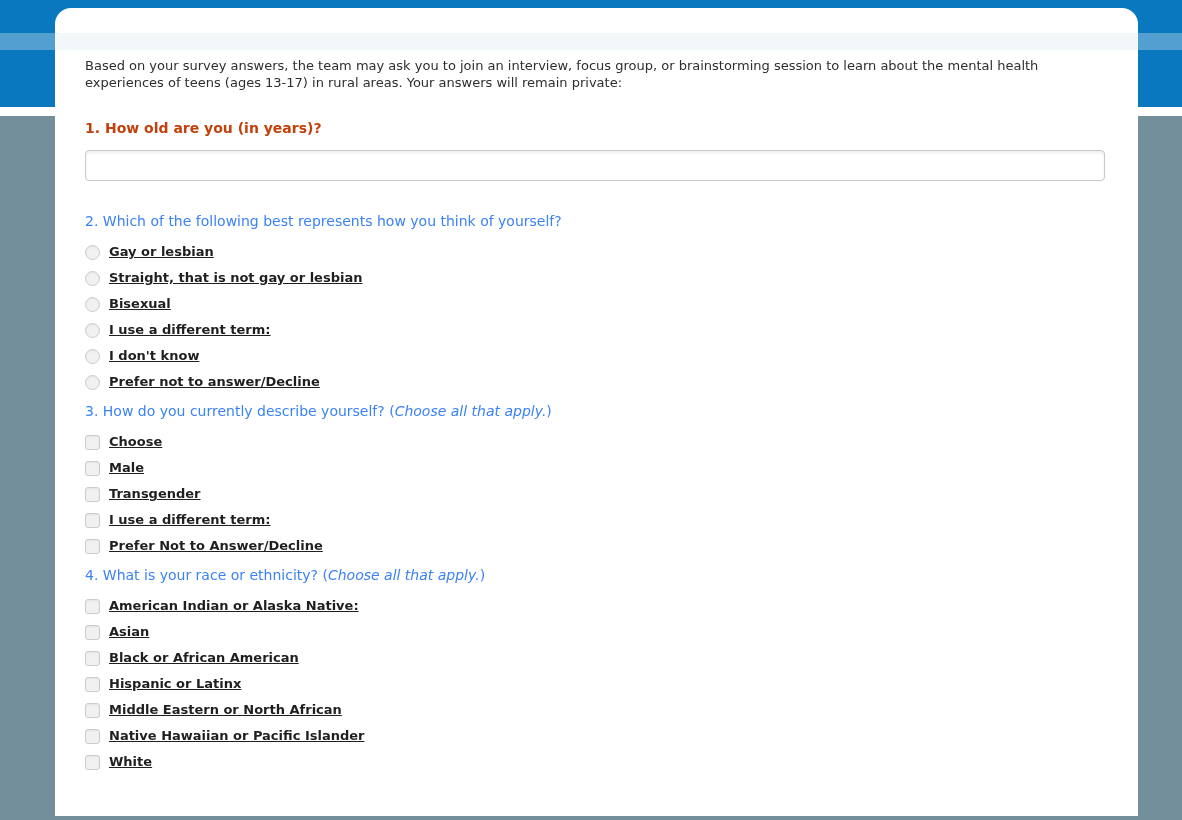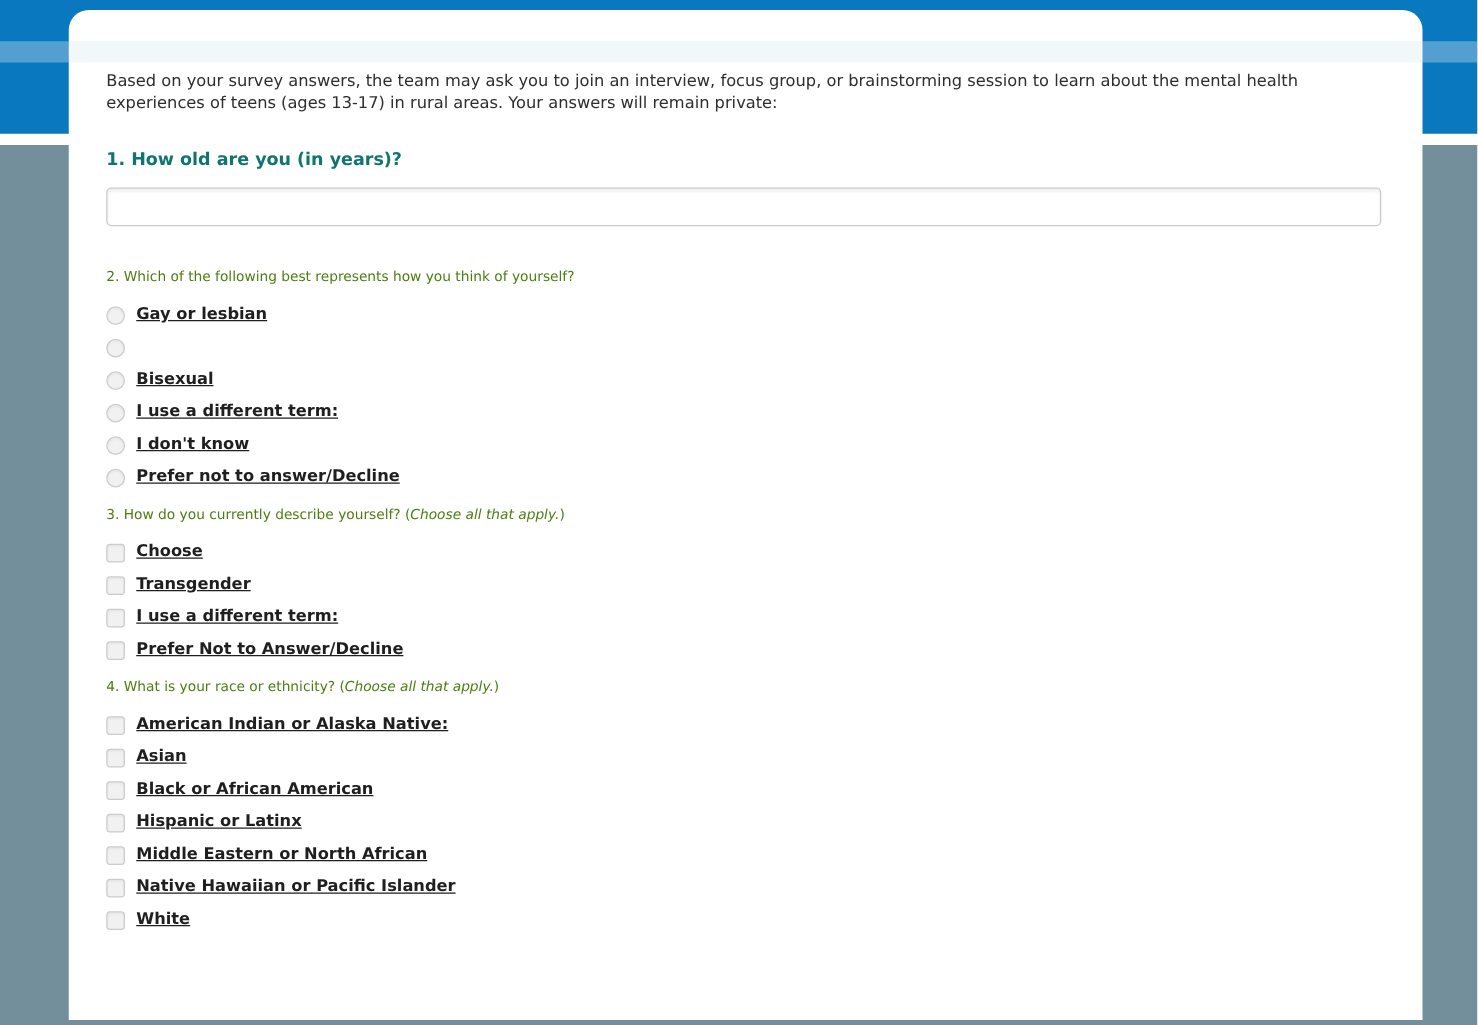--- a/index.html
+++ b/index.html
@@ -12,31 +12,31 @@
   .blue-header { position: absolute; top: 0; left: 0; width: 100%; height: 107px; background: #0a78bf; }
   .gray-bg     { position: absolute; top: 116px; left: 0; width: 100%; height: 704px; background: #728f9b; }
   .stripe      { position: absolute; top: 33px; left: 0; width: 100%; height: 17px;
                  background: rgba(218,232,241,0.35); z-index: 3; pointer-events: none; }
   .card {
     position: absolute; left: 55px; top: 8px; width: 1083px; height: 808px;
     background: #ffffff; border-radius: 16px 16px 0 0; z-index: 2;
   }
   .content { padding: 49px 33px 20px 30px; }
   .intro { margin: 0 0 28px 0; font-size: 13px; line-height: 17px; color: #2e2e2e; }
-  .q1-label { font-size: 14px; font-weight: bold; color: #0f766e; line-height: 18px; margin: 0 0 13px 0; }
+  .q1-label { font-size: 14px; font-weight: bold; color: #c2410c; line-height: 18px; margin: 0 0 13px 0; }
   .text-input {
     display: block; width: 100%; height: 31px;
     border: 1px solid #c9c9c9; border-radius: 4px;
     box-shadow: inset 0 2px 3px rgba(0,0,0,0.07);
     padding: 0 10px; font-size: 13px; font-family: inherit; color: #333;
     outline: none; background: #fff;
   }
   .question-group { margin-top: 32px; }
   .question-group.tight { margin-top: 8px; }
-  .q-header { font-size: 11px; color: #4d7c0f; line-height: 17px; margin: 0 0 9px 0; }
+  .q-header { font-size: 14px; color: #3b82f6; line-height: 17px; margin: 0 0 9px 0; }
   .q-header .italic { font-style: italic; }
   .option-row { display: flex; align-items: center; height: 26px; }
   .control {
     width: 15px; height: 15px; flex: 0 0 15px;
     background: #f1f1f1; border: 1px solid #cccccc; margin-right: 9px;
     box-shadow: inset 0 1px 2px rgba(0,0,0,0.06);
   }
   .control.radio { border-radius: 50%; }
   .control.checkbox { border-radius: 3px; }
   .option-label { font-size: 13px; font-weight: bold; color: #1f1f1f; line-height: 16px; text-decoration: underline; }
@@ -59,20 +59,21 @@
 
     <div class="question-group">
       <div class="q-header"><span>2. Which of the following best represents how you think of yourself?</span></div>
       <div class="options">
           <div class="option-row">
             <span class="control radio"></span>
             <span class="option-label">Gay or lesbian</span>
           </div>
           <div class="option-row">
             <span class="control radio"></span>
+            <span class="option-label">Straight, that is not gay or lesbian</span>
           </div>
           <div class="option-row">
             <span class="control radio"></span>
             <span class="option-label">Bisexual</span>
           </div>
           <div class="option-row">
             <span class="control radio"></span>
             <span class="option-label">I use a different term:</span>
           </div>
           <div class="option-row">
@@ -85,20 +86,24 @@
           </div>
         </div>
     </div>
 
     <div class="question-group tight">
       <div class="q-header"><span>3. How do you currently describe yourself? (</span><span class="italic">Choose all that apply.</span><span>)</span></div>
       <div class="options">
           <div class="option-row">
             <span class="control checkbox"></span>
             <span class="option-label">Choose</span>
+          </div>
+          <div class="option-row">
+            <span class="control checkbox"></span>
+            <span class="option-label">Male</span>
           </div>
           <div class="option-row">
             <span class="control checkbox"></span>
             <span class="option-label">Transgender</span>
           </div>
           <div class="option-row">
             <span class="control checkbox"></span>
             <span class="option-label">I use a different term:</span>
           </div>
           <div class="option-row">

